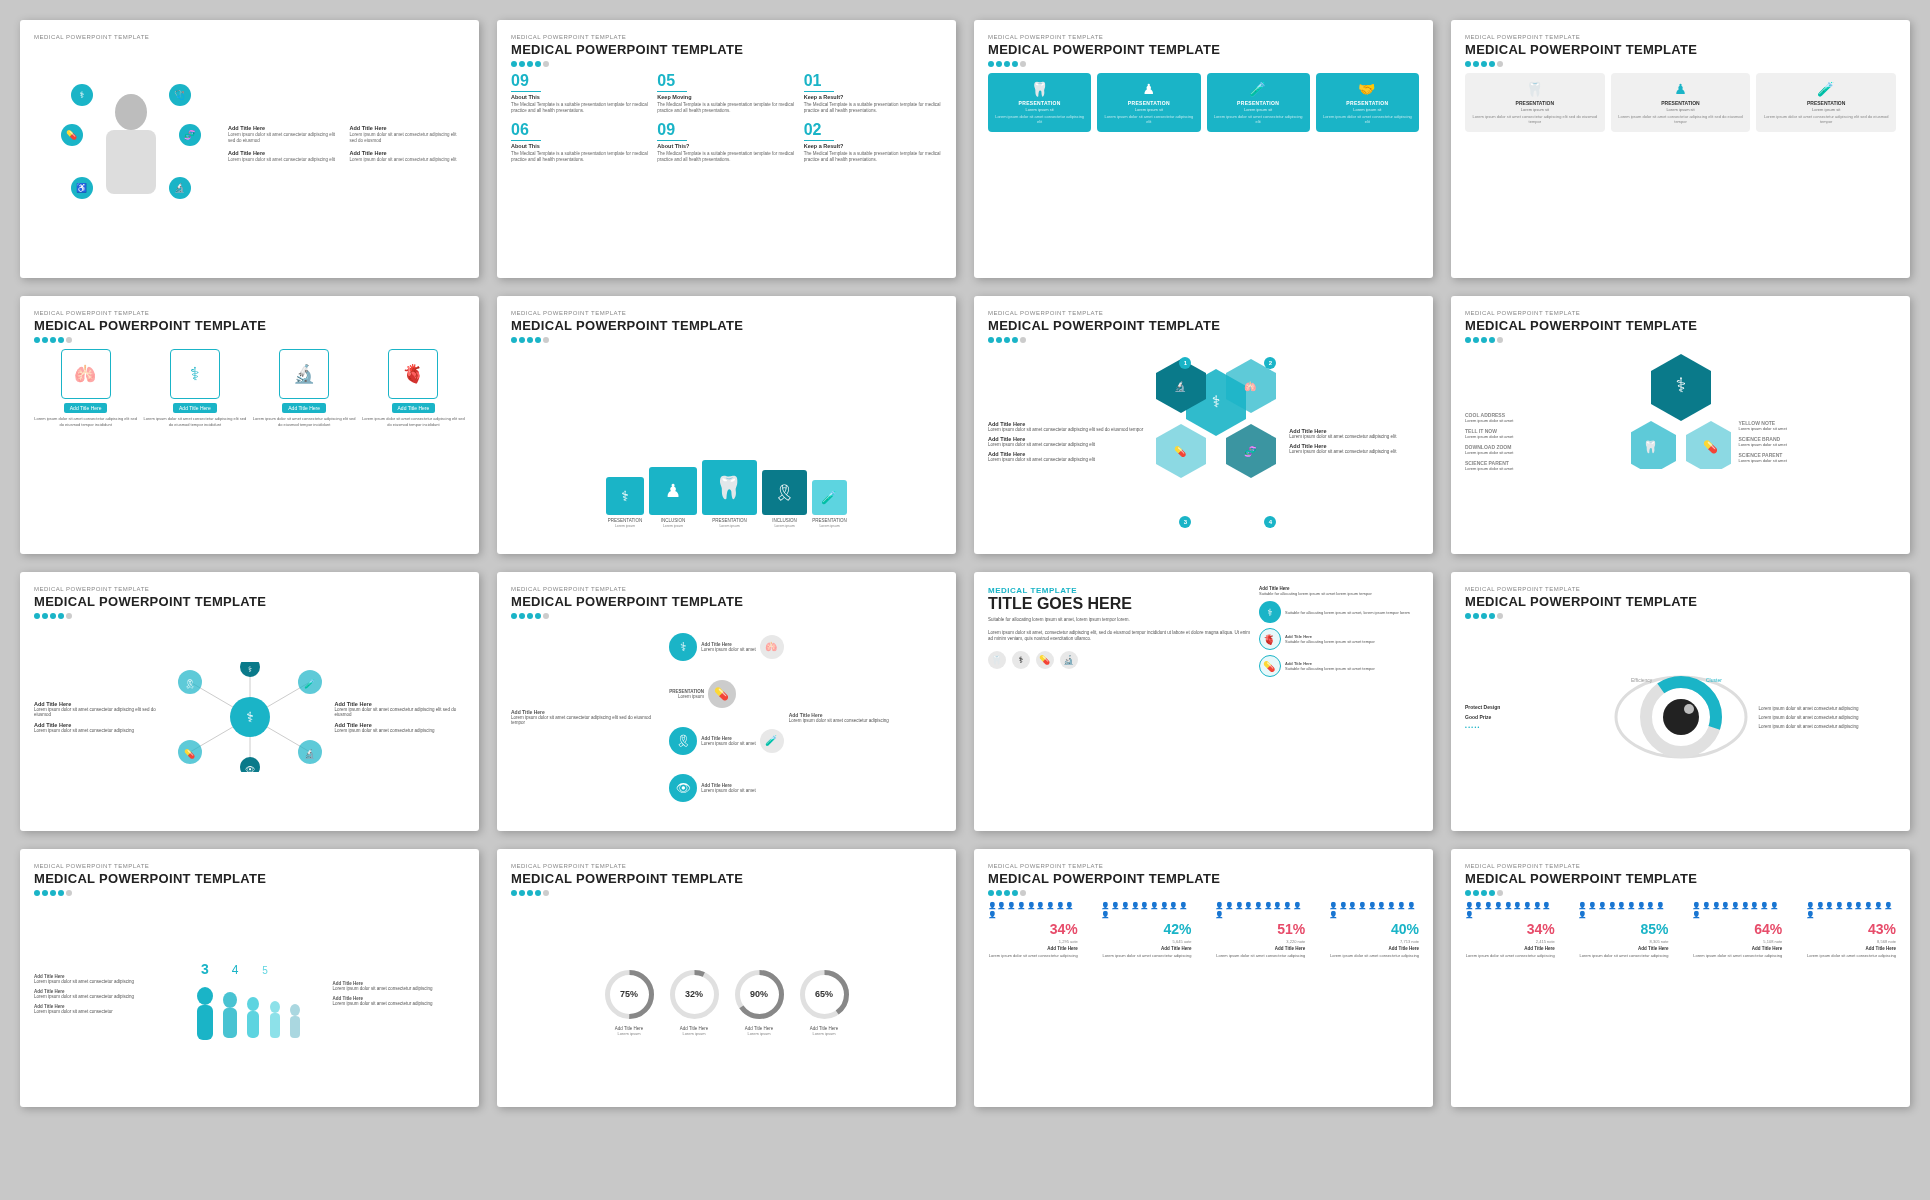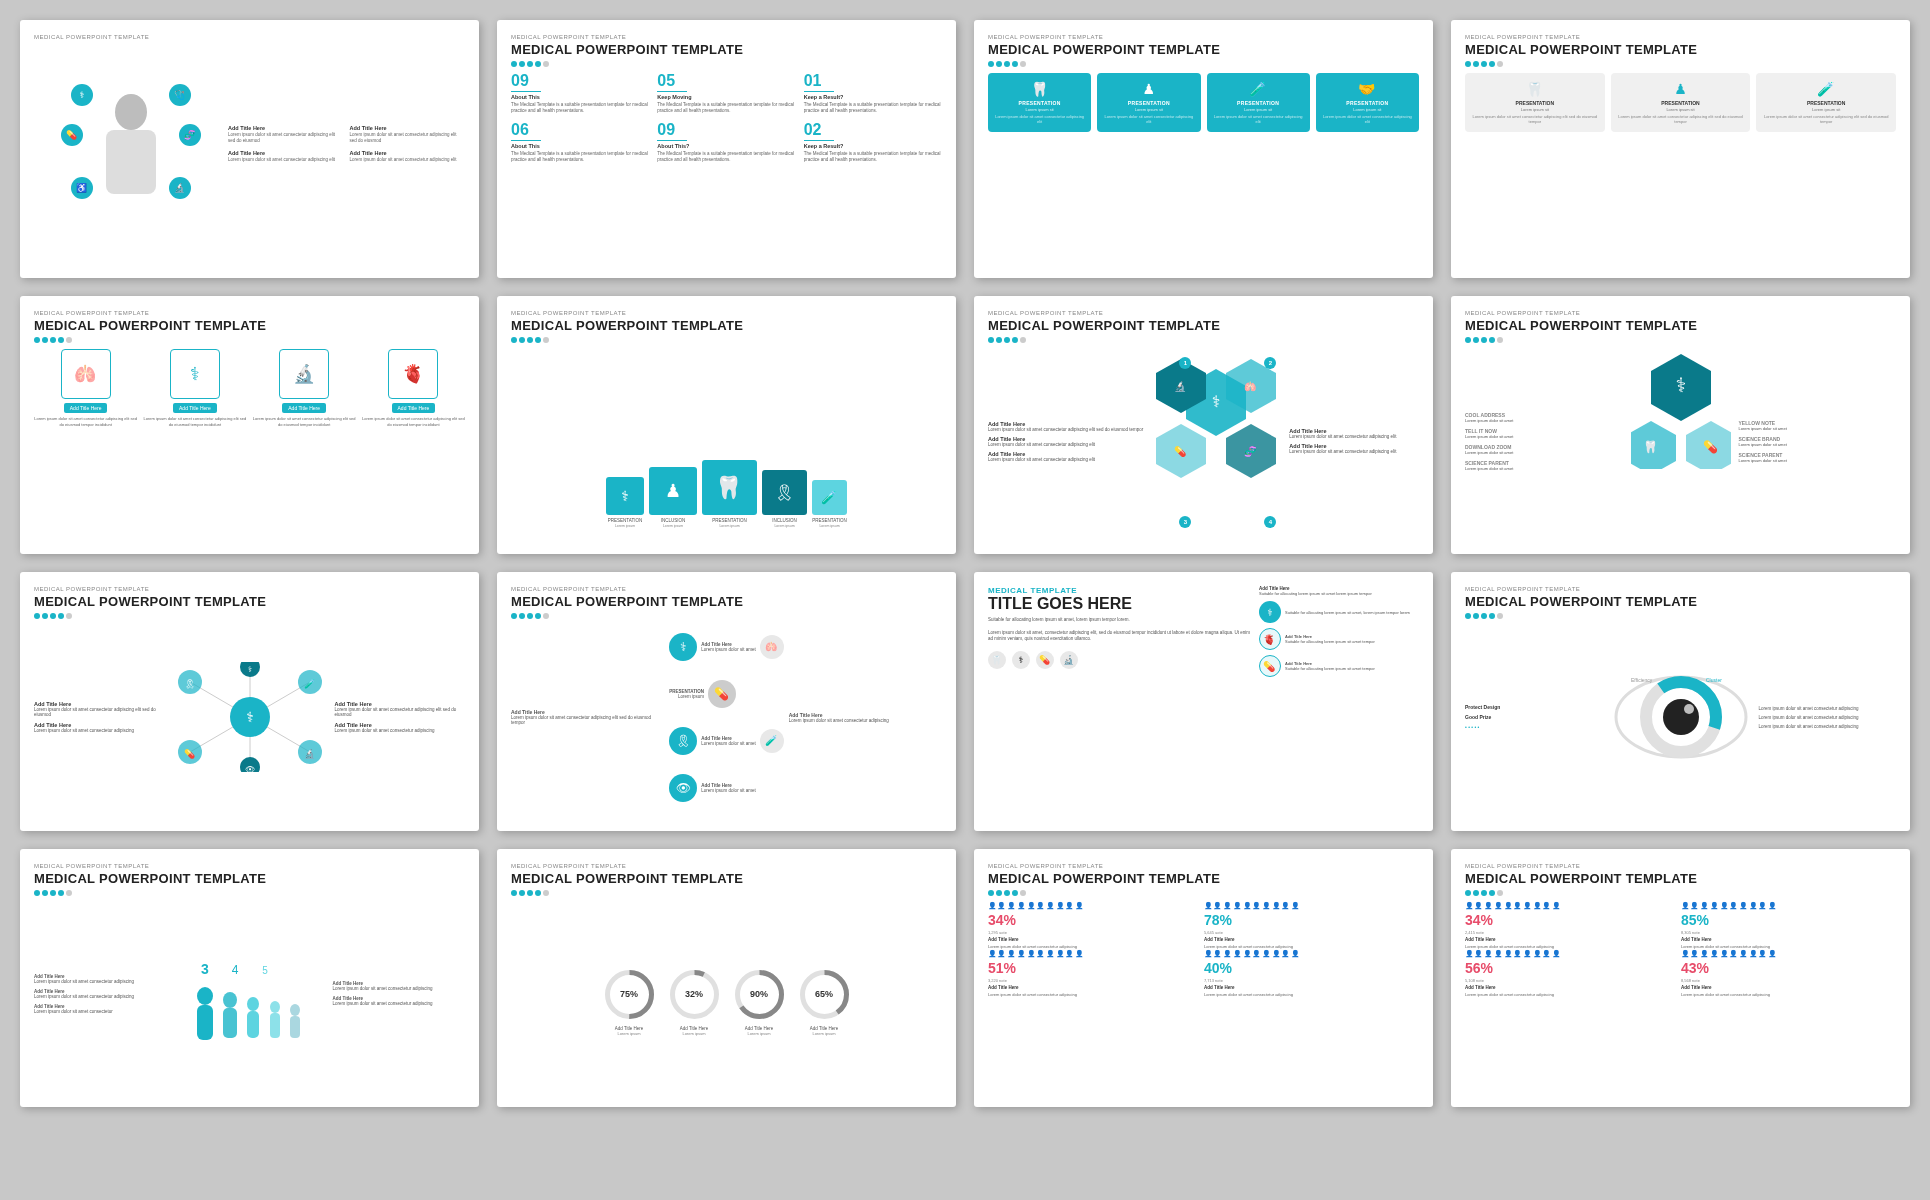--- a/index.html
+++ b/index.html
@@ -254,23 +254,24 @@
       top: 50%;
       left: 50%;
       transform: translate(-50%, -50%);
       font-size: 9px;
       font-weight: bold;
       color: #333;
     }
     
     .people-grid {
       display: grid;
-      grid-template-columns: 1fr 1fr;
-      gap: 1px;
+      grid-template-columns: 1fr 1fr 1fr 1fr;
+      gap: 24px;
       margin-top: 6px;
+      text-align: right;
     }
     .people-stat {
       display: flex;
       flex-direction: column;
       gap: 2px;
     }
     .people-icons {
       display: flex;
       flex-wrap: wrap;
       gap: 1px;
@@ -915,21 +916,21 @@
             <span class="person-icon">👤</span>
             <span class="person-icon">👤</span>
             <span class="person-icon">👤</span>
             <span class="person-icon">👤</span>
             <span class="person-icon">👤</span>
             <span class="person-icon">👤</span>
             <span class="person-icon">👤</span>
           <span class="person-icon gray">👤</span>
             <span class="person-icon gray">👤</span>
         </div>
-        <div class="stat-pct teal">78%</div>
+        <div class="stat-pct teal">42%</div>
         <div style="font-size:4px;color:#888;">5,645 uote</div>
         <div style="font-size:4.5px;color:#333;font-weight:bold;">Add Title Here</div>
         <div style="font-size:4px;color:#666;line-height:1.3;">Lorem ipsum dolor sit amet consectetur adipiscing</div>
       </div>
       <div class="people-stat">
         <div class="people-icons">
           <span class="person-icon">👤</span>
             <span class="person-icon">👤</span>
             <span class="person-icon">👤</span>
             <span class="person-icon">👤</span>
@@ -1019,21 +1020,21 @@
             <span class="person-icon">👤</span>
             <span class="person-icon">👤</span>
             <span class="person-icon">👤</span>
             <span class="person-icon">👤</span>
             <span class="person-icon">👤</span>
           <span class="person-icon gray">👤</span>
             <span class="person-icon gray">👤</span>
             <span class="person-icon gray">👤</span>
             <span class="person-icon gray">👤</span>
         </div>
-        <div class="stat-pct">56%</div>
+        <div class="stat-pct">64%</div>
         <div style="font-size:4px;color:#888;">5,108 note</div>
         <div style="font-size:4.5px;color:#333;font-weight:bold;">Add Title Here</div>
         <div style="font-size:4px;color:#666;line-height:1.3;">Lorem ipsum dolor sit amet consectetur adipiscing</div>
       </div>
       <div class="people-stat">
         <div class="people-icons">
           <span class="person-icon">👤</span>
             <span class="person-icon">👤</span>
             <span class="person-icon">👤</span>
             <span class="person-icon">👤</span>

